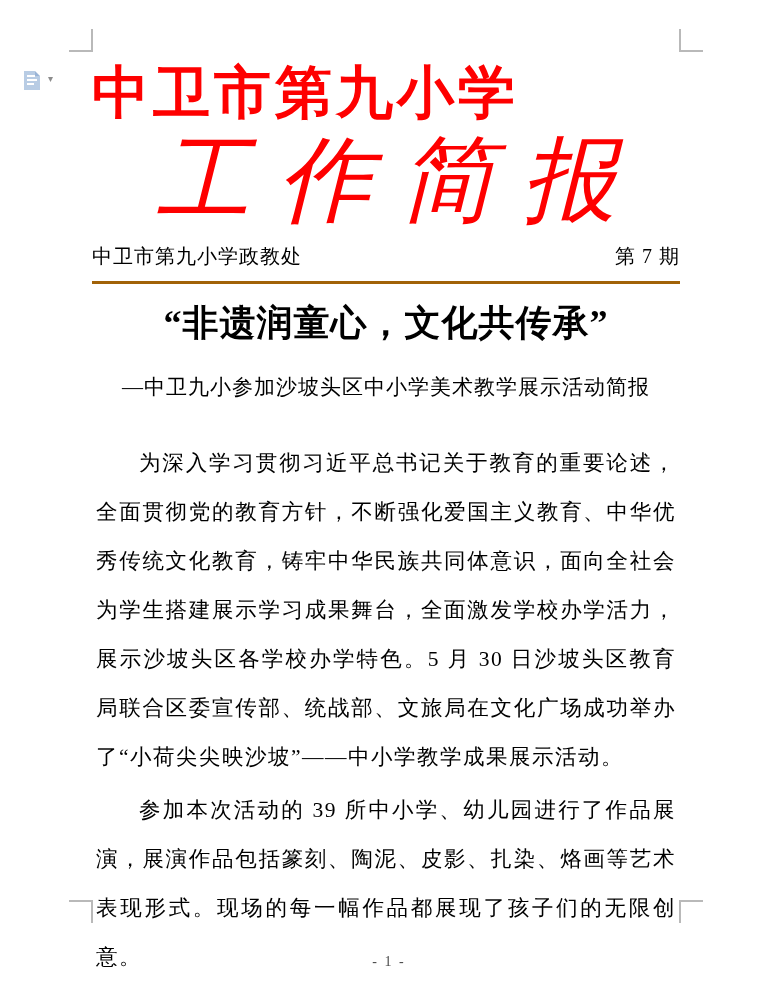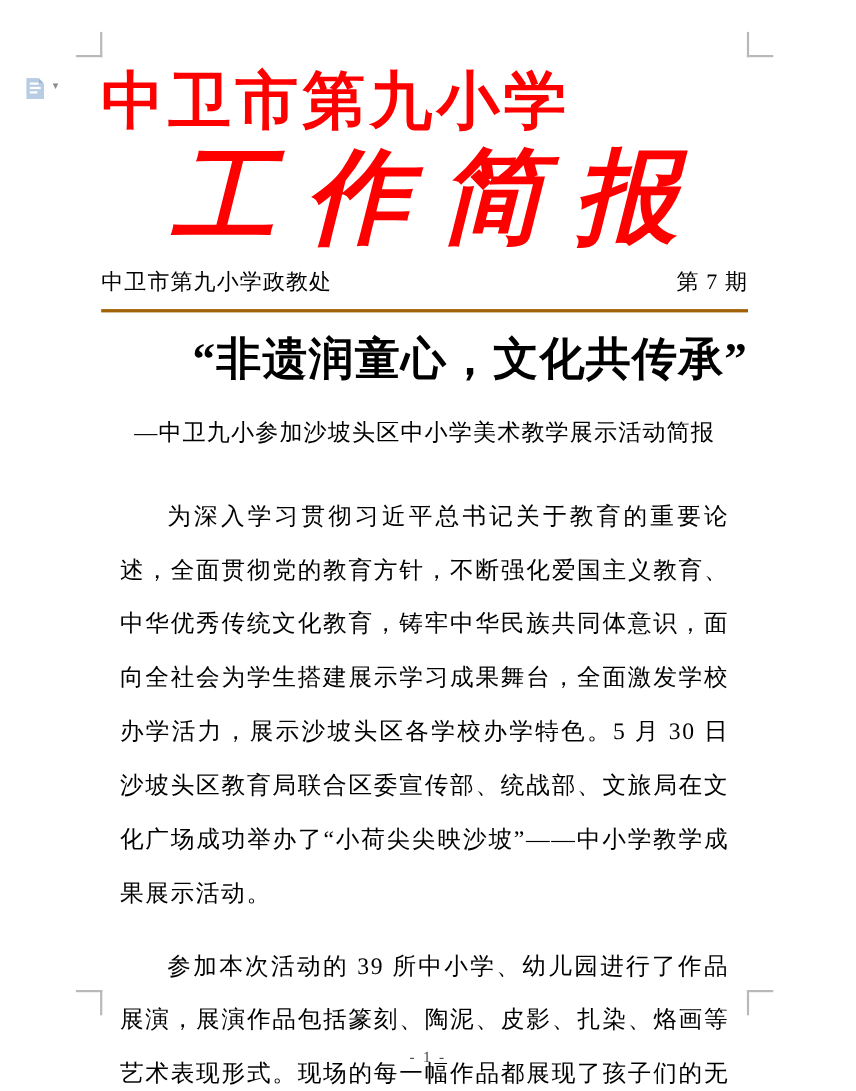--- a/index.html
+++ b/index.html
@@ -31,44 +31,44 @@
   
   .content{position:absolute;left:92px;top:46px;width:588px;}
   .masthead-school{
     margin-top:16px;
     font-size:57px;font-weight:bold;color:#fe0000;
     letter-spacing:4px;line-height:1.1;
     white-space:nowrap;
   }
   .masthead-title{
     margin-top:6px;
-    font-size:94px;font-weight:bold;font-style:italic;color:#fe0000;
+    font-size:94px;font-weight:normal;font-style:italic;color:#fe0000;
     text-align:center;letter-spacing:28px;padding-left:28px;line-height:1.05;
     white-space:nowrap;
   }
   .issue-bar{
     margin-top:14px;
     display:flex;justify-content:space-between;align-items:baseline;
     font-size:20px;letter-spacing:1px;
     border-bottom:3px solid #a16207;
     padding-bottom:11px;
   }
   .headline{
     margin-top:15px;
-    font-size:41px;font-weight:bold;text-align:right;letter-spacing:1px;
+    font-size:36px;font-weight:bold;text-align:center;letter-spacing:1px;
     white-space:nowrap;
   }
   .subtitle{
     margin-top:25px;
     font-size:21px;text-align:center;letter-spacing:1px;
     white-space:nowrap;
   }
   .body-text{margin-top:38px;}
   .body-text p{
-    margin:17px;
+    margin:4px;
     font-size:21.5px;line-height:49px;
     text-align:justify;text-indent:2em;letter-spacing:1.5px;
   }
   .page-footer{
     position:absolute;left:0;bottom:22px;width:778px;
     text-align:center;font-size:14px;color:#4a4a4a;letter-spacing:2px;
   }
 </style>
 </head>
 <body>

